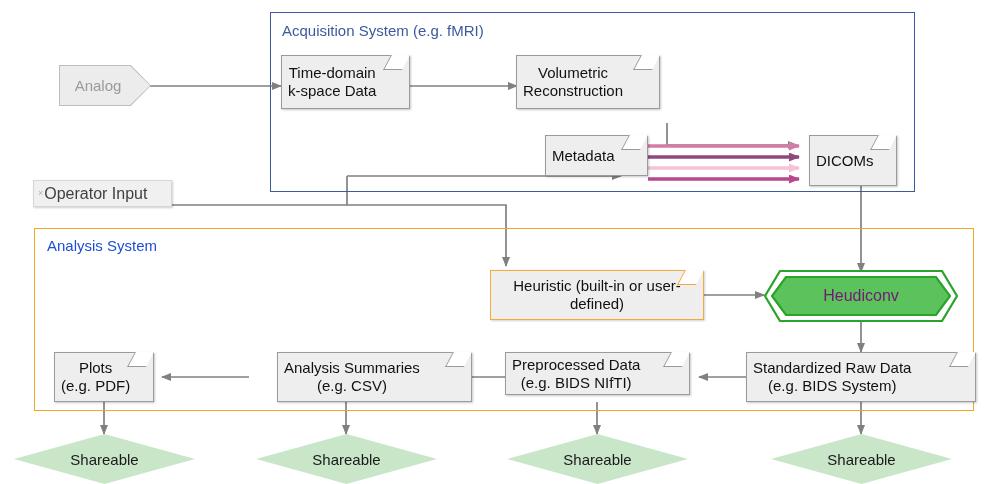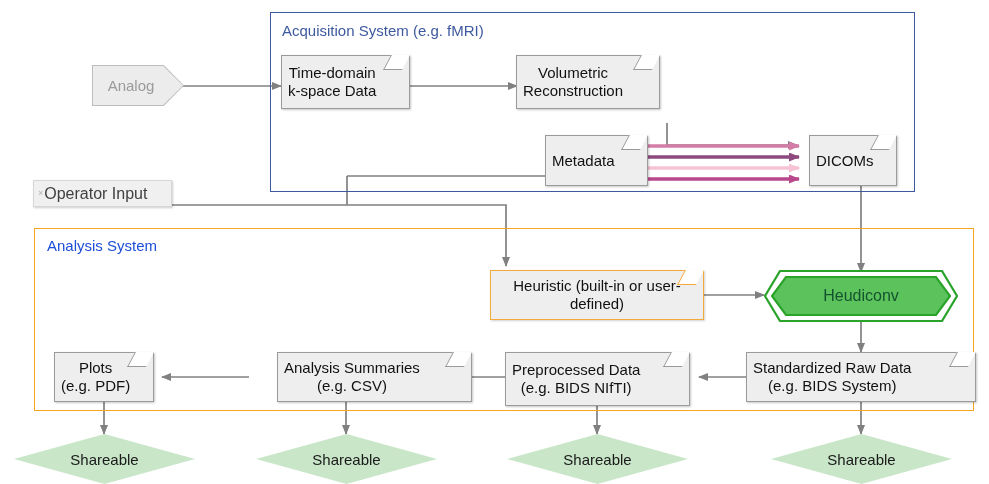--- a/index.html
+++ b/index.html
@@ -18,42 +18,42 @@
         transform:skewX(-28deg);transform-origin:top right;}
   .note-orange{background:#eeeeee;border:1px solid #f3a93c;color:#111111;font-size:15px;
         box-shadow:1px 1px 2px rgba(0,0,0,0.18);}
   .note-orange .fold{border-left:1px solid #f3a93c;border-bottom:1px solid #f3a93c;}
   .group{position:absolute;box-sizing:border-box;background:transparent;}
   .group-title{position:absolute;font-size:15px;white-space:nowrap;}
   .acq{border:1.5px solid #3d5a9e;}
   .acqT{color:#3d5a9e;}
   .ana{border:1.5px solid #f5a623;}
   .anaT{color:#1d4ed8;}
-  .chev{position:absolute;box-sizing:border-box;margin-left:33px;}
+  .chev{position:absolute;box-sizing:border-box;}
   .chev .chev-line{position:absolute;inset:0;
       clip-path:polygon(0 0, 78% 0, 100% 50%, 78% 100%, 0 100%);
       background:#bdbdbd;}
   .chev .chev-in{position:absolute;left:1px;top:1px;right:1px;bottom:1px;
       background:#ececec;clip-path:polygon(0 0, 78% 0, 100% 50%, 78% 100%, 0 100%);}
   .chev .chev-t{position:absolute;inset:0;display:flex;align-items:center;
       justify-content:center;color:#9a9a9a;font-size:15px;padding-right:14px;}
   .opbox{position:absolute;box-sizing:border-box;background:#f0f0f0;
       border:1px solid #d6d6d6;box-shadow:1px 1px 2px rgba(0,0,0,0.2);
       display:flex;align-items:center;}
   .opx{color:#b0b0b0;font-size:9px;margin:0 1px 0 4px;line-height:1;}
   .opt{color:#404040;font-size:16px;}
   .diamond{position:absolute;}
   .diamond .dshape{position:absolute;inset:0;background:#c9e6c9;
       clip-path:polygon(50% 0,100% 50%,50% 100%,0 50%);}
   .diamond .dtxt{position:absolute;inset:0;display:flex;align-items:center;
       justify-content:center;color:#1a1a1a;font-size:15px;}
   .hexwrap{position:absolute;}
   .hexwrap .hx{position:absolute;inset:0;}
   .hexwrap .htxt{position:absolute;inset:0;display:flex;align-items:center;
-      justify-content:center;color:#14532d;font-size:16px;}
+      justify-content:center;color:#701a75;font-size:16px;}
 </style>
 </head>
 <body>
 
 <div id="stage">
 
   <svg width="989" height="484">
     <defs>
       <marker id="ahG" markerWidth="10" markerHeight="10" refX="9" refY="4" orient="auto" markerUnits="userSpaceOnUse">
         <path d="M0,0 L10,4 L0,8 z" fill="#808080"></path>
@@ -122,21 +122,21 @@
     <div class="lbl">Time-domain
 k-space Data</div>
   </div>
 
   <div class="node note" style="left:516px;top:55px;width:144px;height:54px;">
     <div class="fold"></div>
     <div class="lbl">Volumetric
 Reconstruction</div>
   </div>
 
-  <div class="node note" style="left:545px;top:135px;width:103px;height:51px;">
+  <div class="node note" style="left:545px;top:135px;width:103px;height:41px;">
     <div class="fold"></div>
     <div class="lbl">Metadata</div>
   </div>
 
   <div class="node note" style="left:809px;top:135px;width:88px;height:51px;">
     <div class="fold"></div>
     <div class="lbl">DICOMs</div>
   </div>
 
   <div class="node note-orange" style="left:490px;top:270px;width:214px;height:50px;">
@@ -152,21 +152,21 @@
     </svg>
     <div class="htxt">Heudiconv</div>
   </div>
 
   <div class="node note" style="left:746px;top:352px;width:230px;height:50px;">
     <div class="fold"></div>
     <div class="lbl">Standardized Raw Data
 (e.g. BIDS System)</div>
   </div>
 
-  <div class="node note" style="left:505px;top:352px;width:185px;height:54px;">
+  <div class="node note" style="left:505px;top:352px;width:185px;height:43px;">
     <div class="fold"></div>
     <div class="lbl">Preprocessed Data
 (e.g. BIDS NIfTI)</div>
   </div>
 
   <div class="node note" style="left:249px;top:352px;width:195px;height:50px;margin-left:28px;">
     <div class="fold"></div>
     <div class="lbl">Analysis Summaries
 (e.g. CSV)</div>
   </div>

